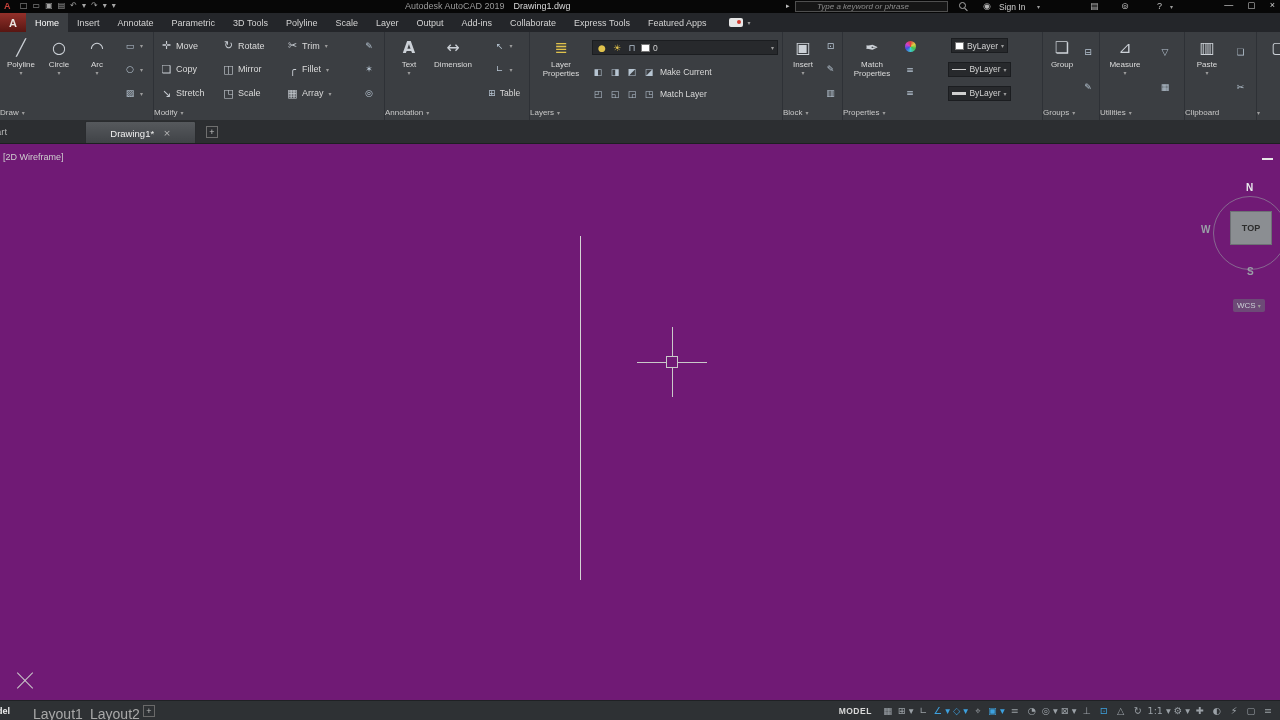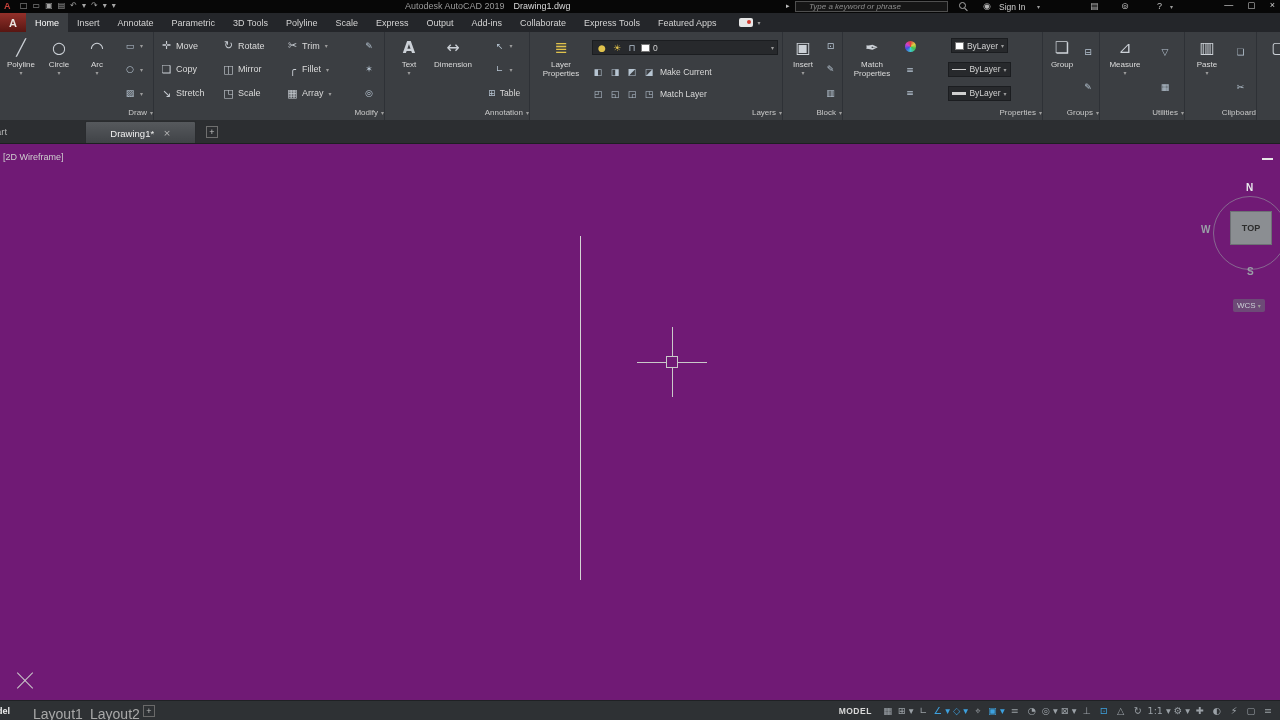--- a/index.html
+++ b/index.html
@@ -9,21 +9,21 @@
 .ico,.bicon,.ticon,.mini,.sb-ico,.qat .ico{font-family:"DejaVu Sans",sans-serif}
 
 
 .titlebar{position:absolute;left:0;top:0;width:100%;height:13px;background:#070707;color:#b9b9b9}
 .app-mini{position:absolute;left:4px;top:1px;font-size:9px;font-weight:bold;color:#c9423b}
 .qat{position:absolute;left:20px;top:1px;display:flex;gap:5px}
 .qat .ico{font-size:8px;color:#a6a6a6}
 .tb-title{position:absolute;left:405px;top:1px;font-size:9px;display:flex;gap:9px;white-space:nowrap}
 .t1{color:#9a9a9a}.t2{color:#d8d8d8}
 .tb-arrow{position:absolute;left:786px;top:2px;font-size:7px;color:#bdbdbd}
-.tb-search{position:absolute;left:795px;top:1px;width:153px;height:11px;background:#161616;border:1px solid #4f4f4f;color:#c9c9c9;font-size:8px;font-style:italic;padding:0 13px;font-family:"Liberation Sans",sans-serif}
+.tb-search{position:absolute;left:795px;top:1px;width:153px;height:11px;background:#161616;border:1px solid #4f4f4f;color:#c9c9c9;font-size:8px;font-style:italic;padding:0 21px;font-family:"Liberation Sans",sans-serif}
 .tb-search::placeholder{color:#8d8d8d}
 .mag{position:absolute;left:959px;top:2px;width:7px;height:7px;border:1px solid #a8a8a8;border-radius:50%}
 .mag::after{content:"";position:absolute;right:-3px;bottom:-2px;width:4px;height:1px;background:#a8a8a8;transform:rotate(45deg)}
 .tb-user{position:absolute;left:983px;top:1px;font-size:9px;color:#b5b5b5}
 .tb-signin{position:absolute;left:999px;top:2px;font-size:8.5px;color:#cdcdcd}
 .tb-caret1{position:absolute;left:1037px;top:3px;font-size:6px;color:#9c9c9c}
 .tb-apps{position:absolute;left:1090px;top:1px;font-size:9px;color:#b0b0b0}
 .tb-bell{position:absolute;left:1121px;top:1px;font-size:9px;color:#b0b0b0}
 .tb-help{position:absolute;left:1157px;top:1px;font-size:9px;color:#c5c5c5}
 .tb-caret2{position:absolute;left:1170px;top:3px;font-size:6px;color:#9c9c9c}
@@ -36,21 +36,21 @@
 .rtab{padding:0 9px;font-size:9px;color:#d4d4d4;display:flex;align-items:center;white-space:nowrap}
 .rtab.active{background:#3b3e42;color:#fff}
 .tab-extra{position:relative;width:14px;height:9px;background:#e7e7e7;border-radius:2px;margin:5px 0 0 14px}
 .tab-extra .dot{position:absolute;width:4px;height:4px;background:#d23b30;border-radius:50%;right:2px;top:2px}
 .tab-extra-caret{font-size:6px;color:#9c9c9c;margin:6px 0 0 4px}
 
 
 .ribbon{position:absolute;left:0;top:32px;width:100%;height:88px;background:#3b3e42;display:flex;overflow:hidden}
 .panel{height:100%;border-right:1px solid #2e3136;display:flex;flex-direction:column;flex:none}
 .pbody{flex:1;display:flex;padding:2px 2px 0}
-.ptitle{height:15px;display:flex;align-items:center;justify-content:flex-end;gap:3px;font-size:8px;color:#c9c9c9}
+.ptitle{height:15px;display:flex;align-items:center;justify-content:flex-start;gap:3px;font-size:8px;color:#c9c9c9}
 .drop::after{content:"▾";font-size:6px;color:#9c9c9c;font-family:"DejaVu Sans",sans-serif;line-height:7px}
 .bigbtn{display:flex;flex-direction:column;align-items:center;padding-top:3px;flex:none}
 .bicon{height:23px;font-size:16px;line-height:22px;color:#ccd1d7}
 .blabel{font-size:8px;line-height:9px;color:#dcdcdc;text-align:center}
 .mcol{display:flex;flex-direction:column;justify-content:space-around;flex:none}
 .tbtn{display:flex;align-items:center;gap:3px;font-size:9px;color:#dadada;height:20px;white-space:nowrap}
 .ticon{width:13px;text-align:center;font-size:11px;color:#c6cbd1;flex:none}
 .idrop::after{content:"▾";font-size:6px;color:#9c9c9c;margin-left:2px;font-family:"DejaVu Sans",sans-serif}
 .mini{font-size:9px;color:#b7c5d2;width:12px;text-align:center;flex:none}
 .yellow{color:#e0c24c}
@@ -141,21 +141,21 @@
     <span class="appbtn">A</span>
     <div class="rtabs">
 
     <span class="rtab active">Home</span>
         <span class="rtab">Insert</span>
         <span class="rtab">Annotate</span>
         <span class="rtab">Parametric</span>
         <span class="rtab">3D Tools</span>
         <span class="rtab">Polyline</span>
         <span class="rtab">Scale</span>
-        <span class="rtab">Express</span>
+        <span class="rtab">Layer</span>
         <span class="rtab">Output</span>
         <span class="rtab">Add-ins</span>
         <span class="rtab">Collaborate</span>
         <span class="rtab">Express Tools</span>
         <span class="rtab">Featured Apps</span>
       </div>
     <span class="tab-extra">
         <i class="dot"></i>
       </span>
     <span class="tab-extra-caret ico">▾</span>

